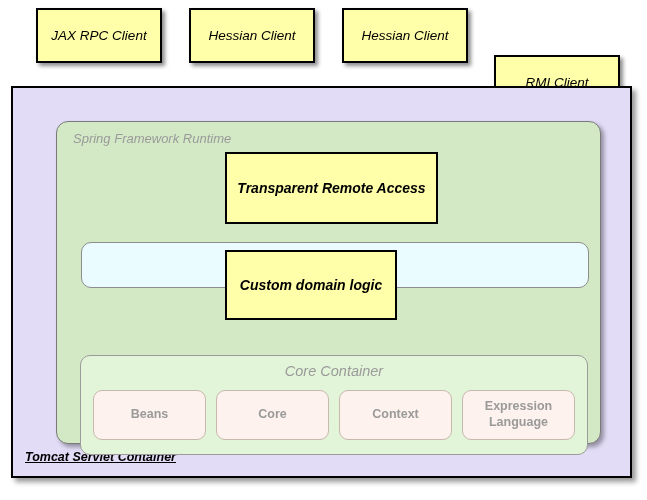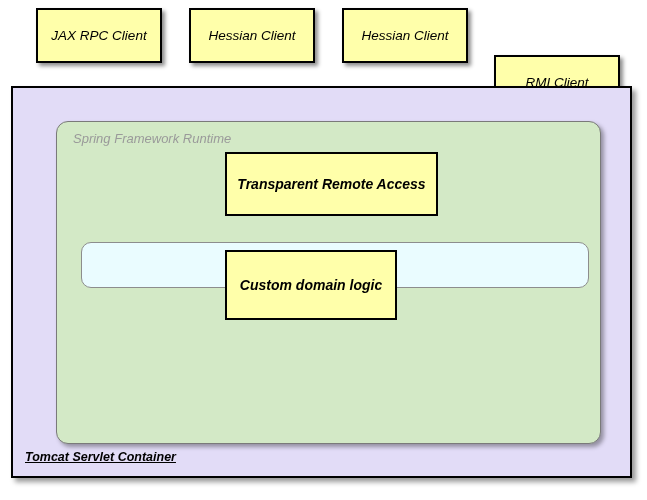--- a/index.html
+++ b/index.html
@@ -151,23 +151,44 @@
     <div class="tomcat-label" style="left:12px; bottom:12px;">Tomcat Servlet Container</div>
 
     <div class="abs spring-box" style="left:43px; top:33px; width:545px; height:323px;">
 
       <div class="spring-label" style="left:16px; top:9px;">Spring Framework Runtime</div>
 
       <div class="abs web-box" style="left:24px; top:120px; width:508px; height:46px;">
         <span>Web</span>
       </div>
 
+      <div class="abs core-container-box" style="left:23px; top:233px; width:508px; height:100px;">
+
+        <div class="core-container-title" style="top:7px;">Core Container</div>
+
+        <div class="abs module-box" style="left:12px; top:34px; width:113px; height:50px;">
+          <span>Beans</span>
+        </div>
+
+        <div class="abs module-box" style="left:135px; top:34px; width:113px; height:50px;">
+          <span>Core</span>
+        </div>
+
+        <div class="abs module-box" style="left:258px; top:34px; width:113px; height:50px;">
+          <span>Context</span>
+        </div>
+
+        <div class="abs module-box" style="left:381px; top:34px; width:113px; height:50px; padding:0 8px;">
+          <span>Expression Language</span>
+        </div>
+
+      </div>
     </div>
 
-    <div class="abs overlay-box" style="left:212px; top:64px; width:213px; height:64px;">
+    <div class="abs overlay-box" style="left:212px; top:64px; width:213px; height:72px;">
       <span>Transparent Remote Access</span>
     </div>
 
     <div class="abs overlay-box" style="left:212px; top:162px; width:172px; height:70px;">
       <span>Custom domain logic</span>
     </div>
 
   </div>
 </div>
 

